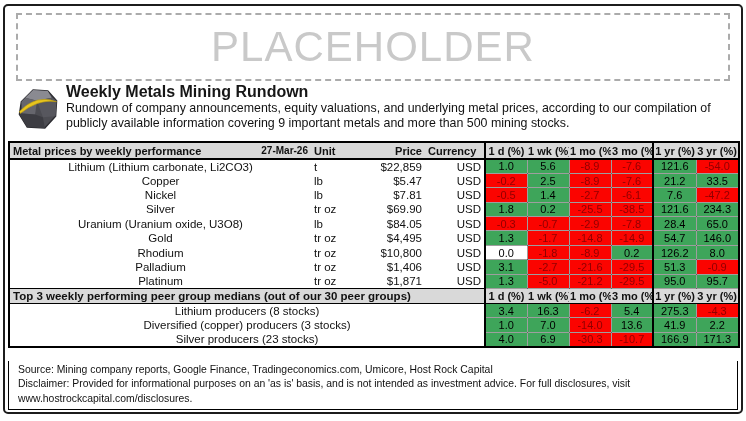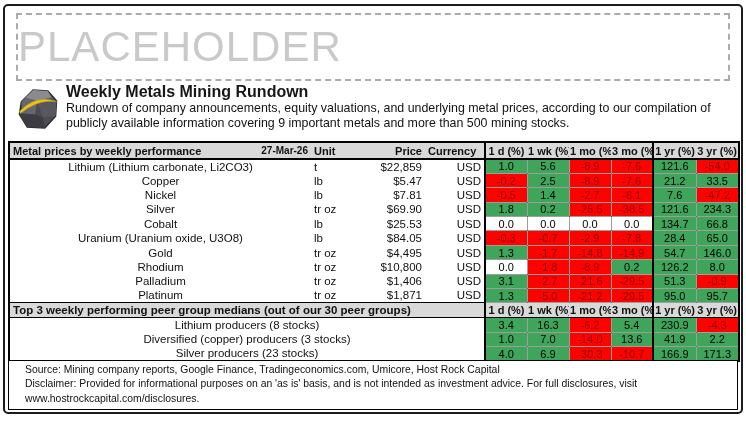--- a/index.html
+++ b/index.html
@@ -6,21 +6,21 @@
   body{
     width:746px;height:421px;position:relative;background:#ffffff;
     font-family:"Liberation Sans", sans-serif;color:#111;overflow:hidden;
   }
   .frame{
     position:absolute;left:3px;top:4px;right:3px;bottom:7px;
     border:2px solid #1c1c1c;border-radius:5px;pointer-events:none;
   }
   .placeholder-box{
     position:absolute;left:16px;top:13px;width:710px;height:64px;
-    border:2px dashed #ababab;display:flex;align-items:center;
+    border:2px dashed #ababab;display:flex;align-items:center;justify-content:center;
   }
   .placeholder-text{
     font-size:42px;color:#c9c9c9;letter-spacing:1px;font-weight:400;white-space:nowrap;
   }
   .logo{position:absolute;left:14px;top:85px;width:48px;height:47px;}
   .page-title{
     position:absolute;left:66px;top:83px;font-size:16px;font-weight:bold;color:#161616;
     letter-spacing:0px;white-space:nowrap;
   }
   .page-desc{
@@ -51,21 +51,21 @@
   .pos{background:var(--pos,#3ea55a);color:#000;}
   .neg{background:var(--neg,#fb0400);color:var(--negtx,#8f0000);}
   .zero{background:#ffffff;color:#000;}
   .sep{border-left:2px solid #000 !important;}
   tr.section{height:15px;}
   tr.section td{background:var(--hdr,#d9d9d9);font-weight:bold;border-top:1.6px solid #000;border-bottom:1px solid #000;}
   tr.section td.pct-h{border-top:1.6px solid #000;}
   .footer-box{
     position:absolute;left:8px;top:361px;width:730px;box-sizing:border-box;
     border:1.6px solid #000;border-top:none;background:#fff;
-    font-size:10.4px;line-height:1.38;padding:2px 4px 3px 16px;
+    font-size:10.4px;line-height:1.38;padding:2px 4px 3px 9px;
   }
 </style>
 </head>
 <body style="--pos: #3ea55a; --neg: #fb0400; --negtx: #8f0000; --hdr: #d9d9d9;">
 
 <div class="frame"></div>
 
 <div class="placeholder-box">
   <div class="placeholder-text">PLACEHOLDER</div>
 </div>
@@ -154,32 +154,20 @@
         <td class="price">$69.90</td>
         <td class="cur">USD</td>
         <td class="pct pos sep">1.8</td>
         <td class="pct pos">0.2</td>
         <td class="pct neg">-25.5</td>
         <td class="pct neg">-38.5</td>
         <td class="pct pos sep">121.6</td>
         <td class="pct pos">234.3</td>
       </tr>
       <tr>
-        <td class="name" colspan="2">Cobalt</td>
-        <td class="unit">lb</td>
-        <td class="price">$25.53</td>
-        <td class="cur">USD</td>
-        <td class="pct zero sep">0.0</td>
-        <td class="pct zero">0.0</td>
-        <td class="pct zero">0.0</td>
-        <td class="pct zero">0.0</td>
-        <td class="pct pos sep">134.7</td>
-        <td class="pct pos">66.8</td>
-      </tr>
-      <tr>
         <td class="name" colspan="2">Uranium (Uranium oxide, U3O8)</td>
         <td class="unit">lb</td>
         <td class="price">$84.05</td>
         <td class="cur">USD</td>
         <td class="pct neg sep">-0.3</td>
         <td class="pct neg">-0.7</td>
         <td class="pct neg">-2.9</td>
         <td class="pct neg">-7.8</td>
         <td class="pct pos sep">28.4</td>
         <td class="pct pos">65.0</td>
@@ -244,21 +232,21 @@
         <td class="pct-h">3 yr (%)</td>
       </tr>
   </tbody>
   <tbody id="peers-tbody">
       <tr>
         <td class="name" colspan="5">Lithium producers (8 stocks)</td>
         <td class="pct pos sep">3.4</td>
         <td class="pct pos">16.3</td>
         <td class="pct neg">-6.2</td>
         <td class="pct pos">5.4</td>
-        <td class="pct pos sep">230.9</td>
+        <td class="pct pos sep">275.3</td>
         <td class="pct neg">-4.3</td>
       </tr>
       <tr>
         <td class="name" colspan="5">Diversified (copper) producers (3 stocks)</td>
         <td class="pct pos sep">1.0</td>
         <td class="pct pos">7.0</td>
         <td class="pct neg">-14.0</td>
         <td class="pct pos">13.6</td>
         <td class="pct pos sep">41.9</td>
         <td class="pct pos">2.2</td>

